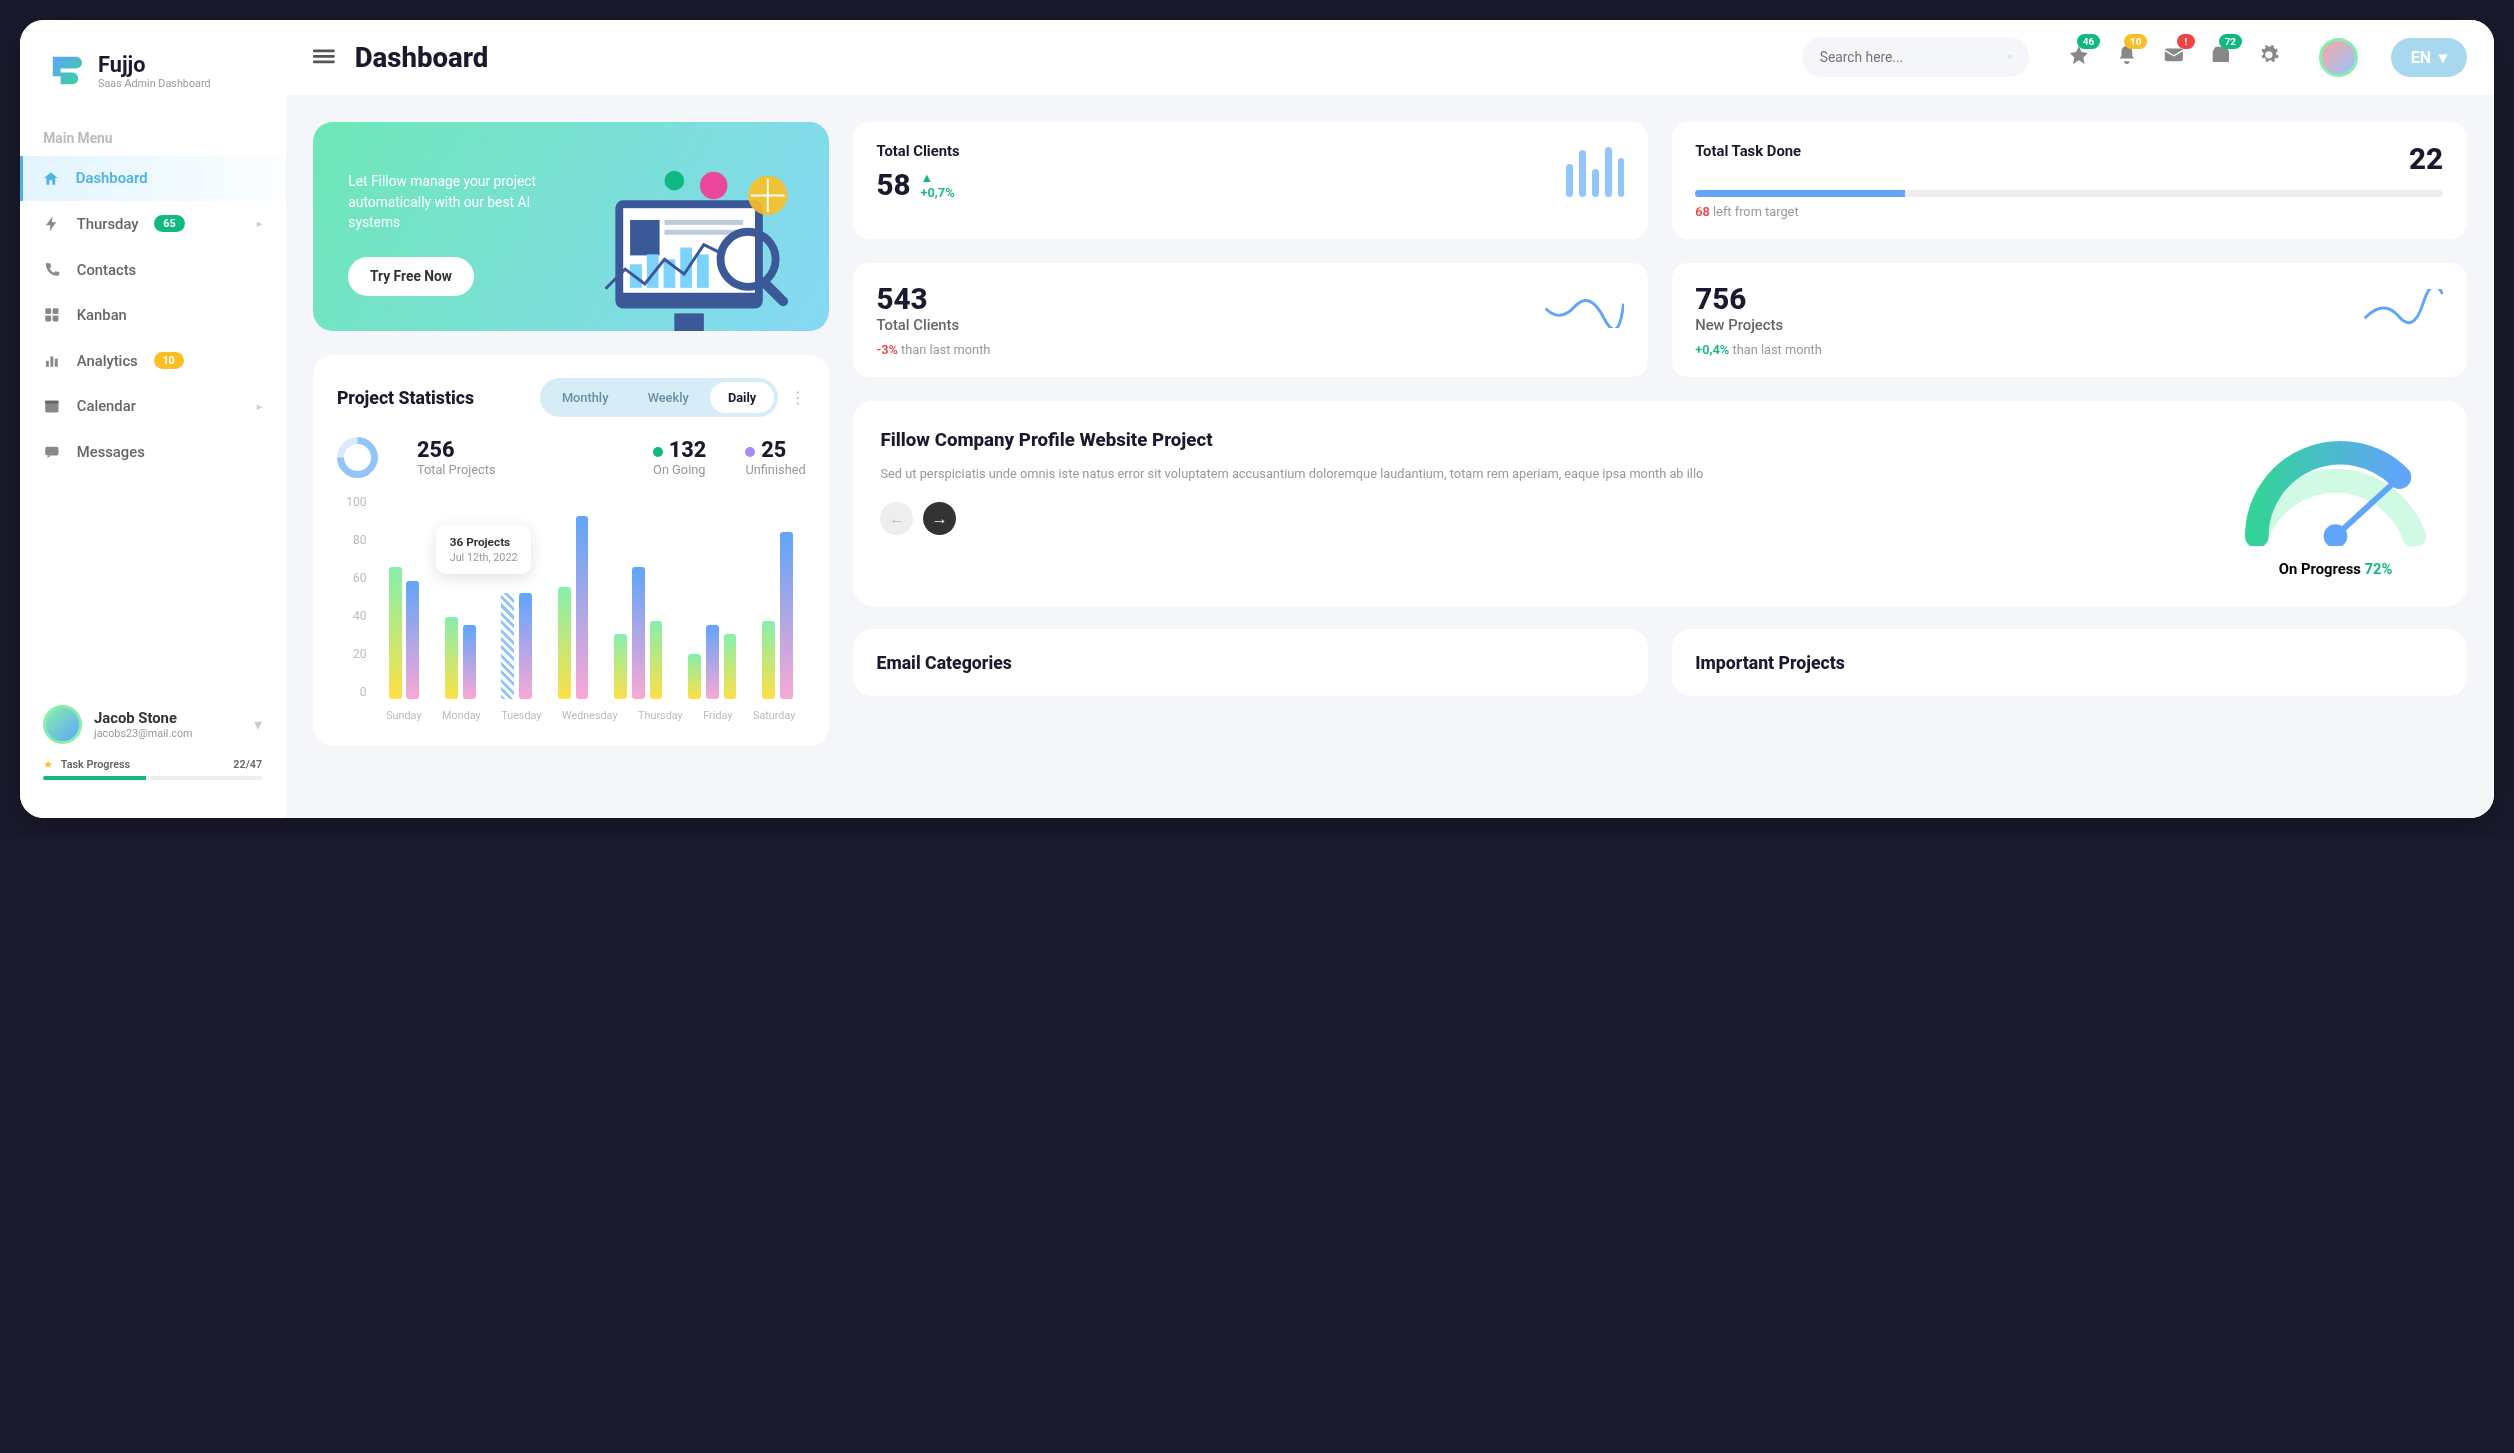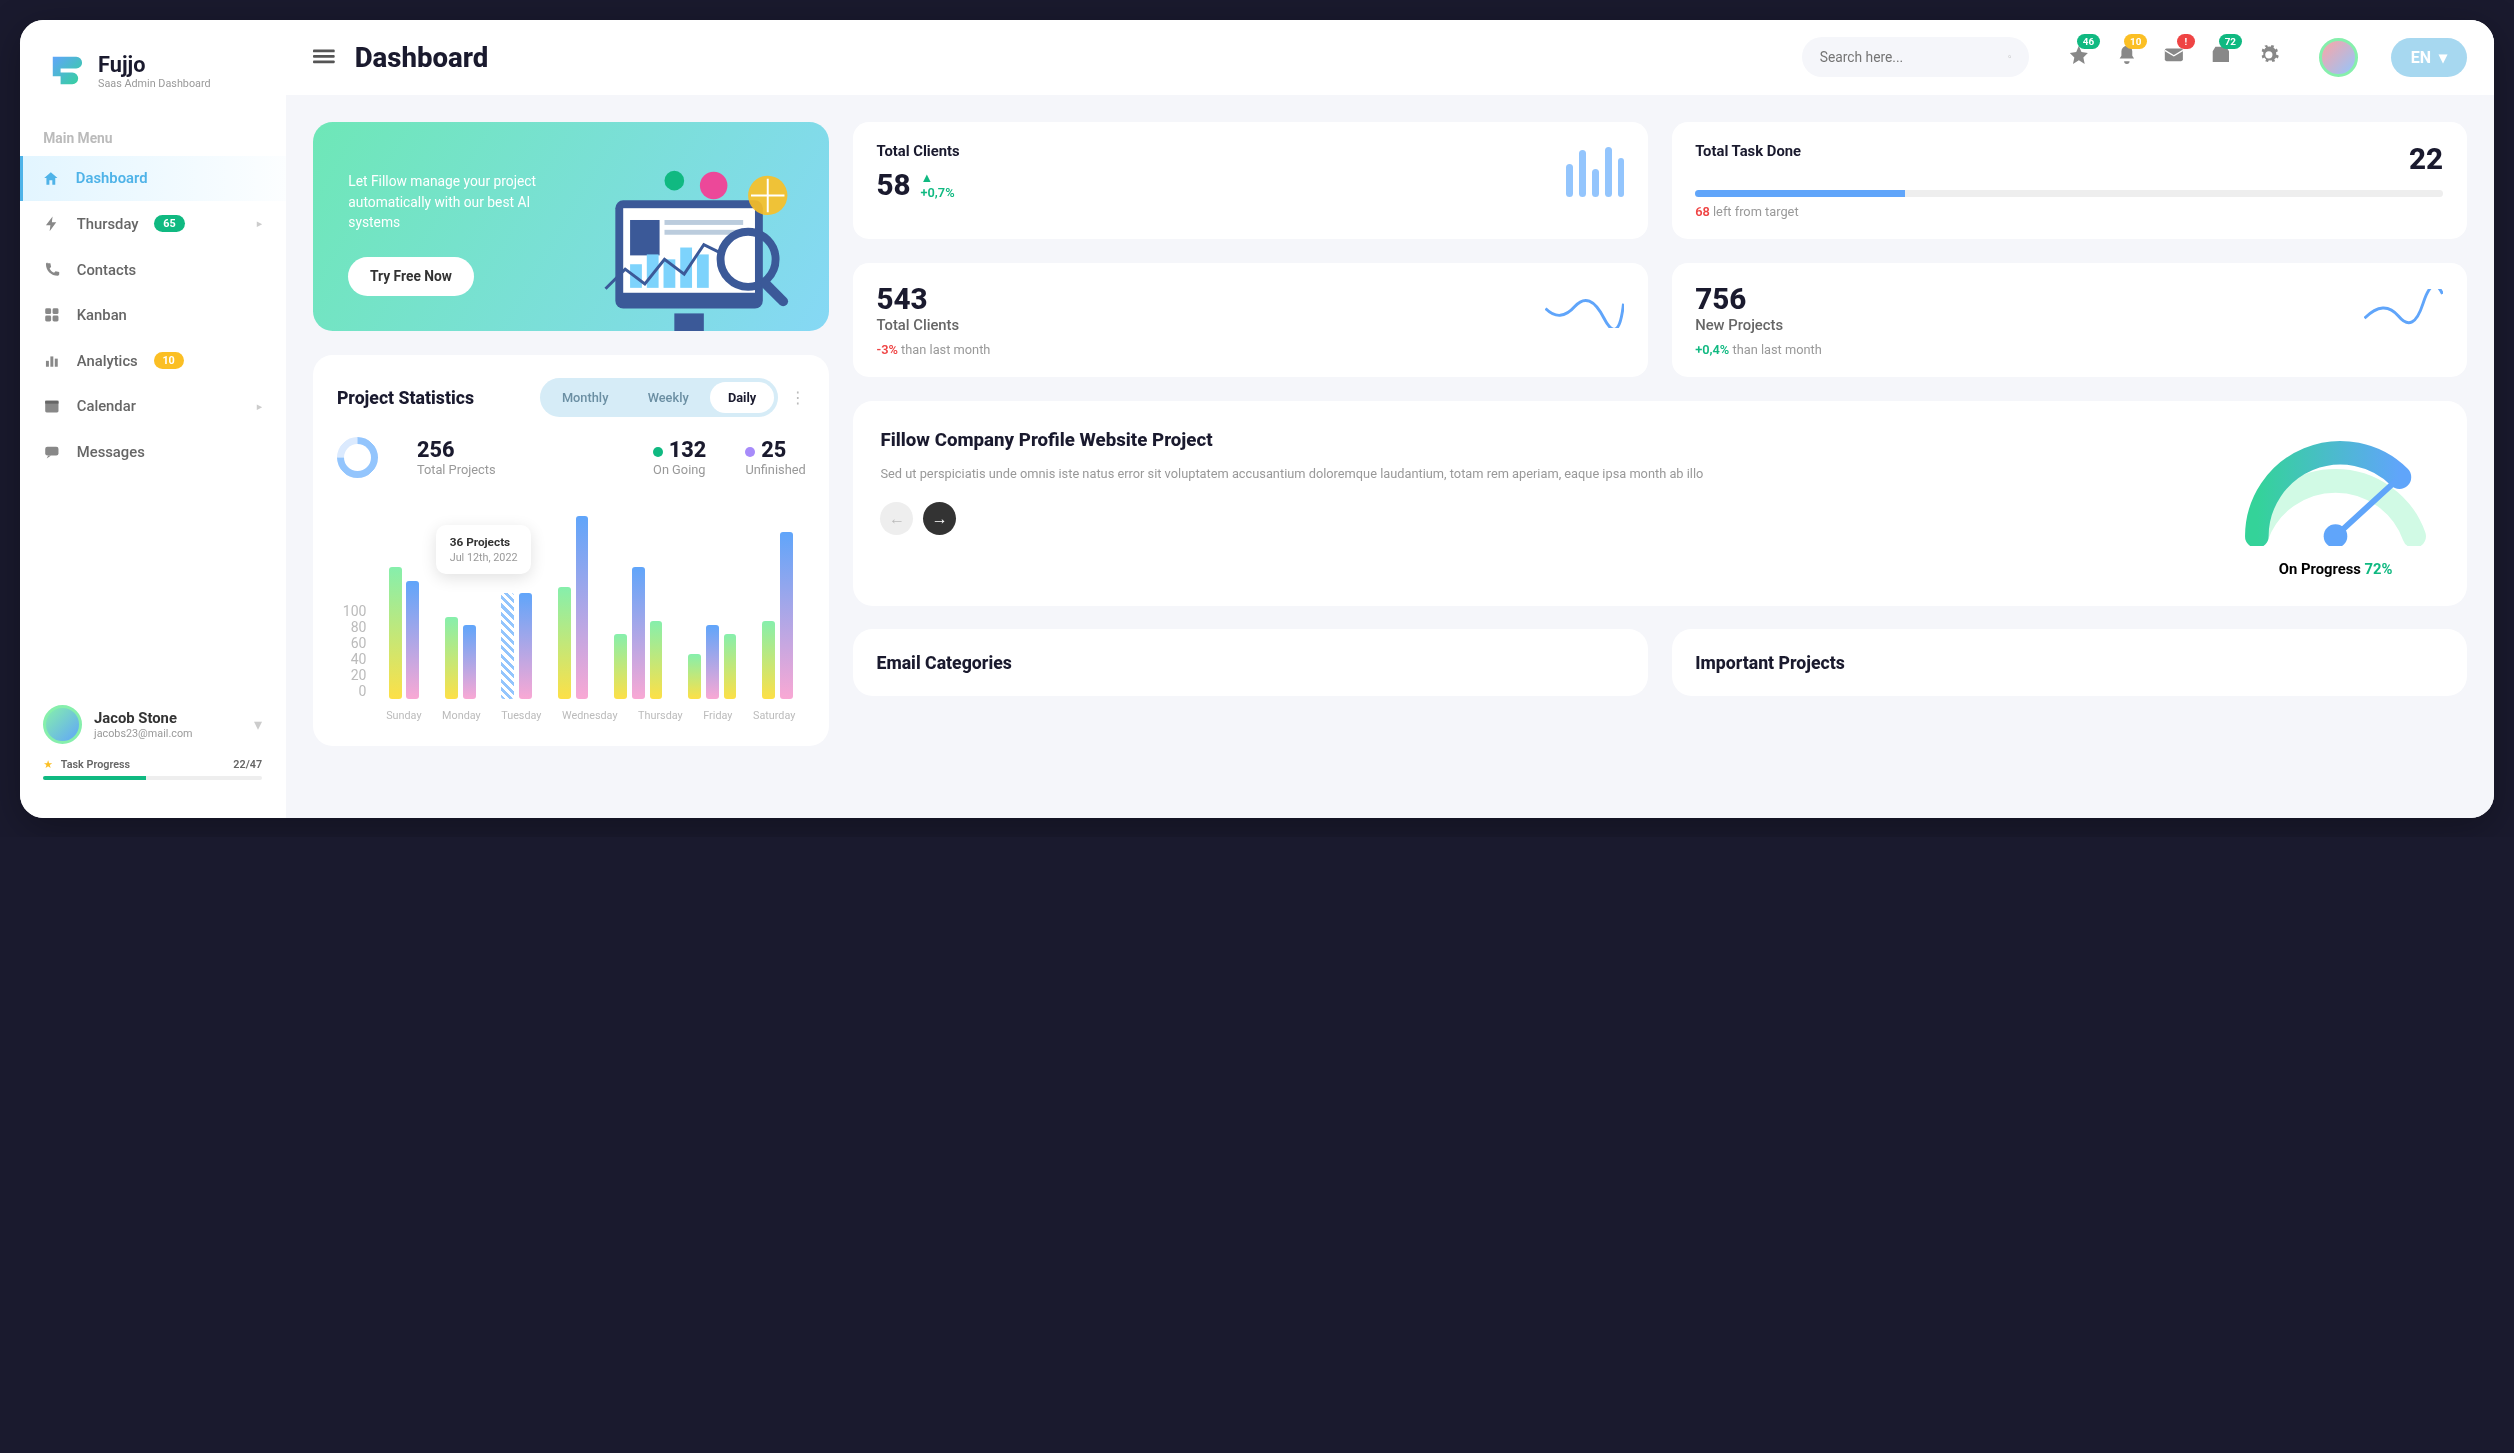--- a/index.html
+++ b/index.html
@@ -76,21 +76,21 @@
 .tab.active { background: #fff; color: #1a1a2e; font-weight: 700; }
 .dots { color: #bbb; margin-left: 11.8px; cursor: pointer; }
 .ps-summary { display: flex; gap: 39px; margin-top: 19.7px; align-items: center; }
 .donut { width: 41px; height: 41px; border-radius: 50%; border: 7.9px solid #93c5fd; border-top-color: #dbeafe; transform: rotate(-45deg); }
 .sum-item .n { font-size: 21.7px; font-weight: 800; color: #1a1a2e; }
 .sum-item .l { font-size: 12.8px; color: #999; }
 .dota { width: 9.9px; height: 9.9px; border-radius: 50%; display: inline-block; margin-right: 5.9px; }
 .d-green { background: #10b981; }
 .d-purple { background: #a78bfa; }
 .chart-area { margin-top: 17.7px; position: relative; height: 227px; }
-.y-axis { position: absolute; left: 0; top: 0; bottom: 23.6px; width: 29.6px; display: flex; flex-direction: column; justify-content: flex-end; font-size: 14px; color: #bbb; text-align: right; }
+.y-axis { position: absolute; left: 0; top: 0; bottom: 23.6px; width: 29.6px; display: flex; flex-direction: column; justify-content: space-between; font-size: 12px; color: #bbb; text-align: right; }
 .bars-grid { position: absolute; left: 39px; right: 0; top: 0; bottom: 23.6px; display: flex; justify-content: space-around; align-items: flex-end; }
 .bar-col { display: flex; gap: 4.9px; align-items: flex-end; height: 100%; }
 .cbar { width: 12.8px; border-radius: 3px; }
 .grad1 { background: linear-gradient(180deg, #86efac, #fde047); }
 .grad2 { background: linear-gradient(180deg, #60a5fa, #f9a8d4); }
 .hatch { background: repeating-linear-gradient(45deg, #93c5fd, #93c5fd 3px, #fff 3px, #fff 5.9px); }
 .x-axis { position: absolute; left: 39px; right: 0; bottom: 0; display: flex; justify-content: space-around; font-size: 10.8px; color: #bbb; }
 .tooltip { position: absolute; left: 99px; top: 29.6px; background: #fff; border-radius: 9.9px; padding: 9.9px 13.8px; box-shadow: 0 3.9px 15.8px rgba(0,0,0,0.12); font-size: 11.8px; }
 .tooltip .t1 { font-weight: 700; color: #333; }
 .tooltip .t2 { color: #999; font-size: 10.8px; margin-top: 2px; }

